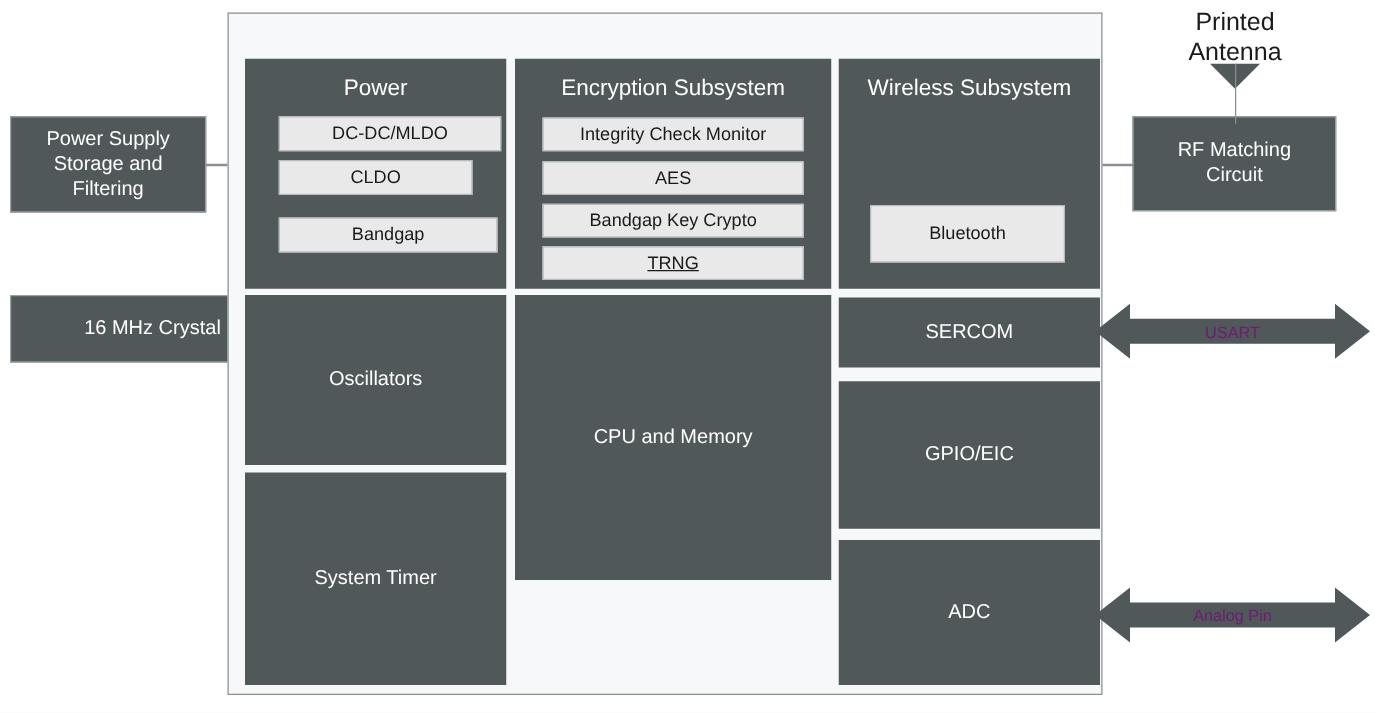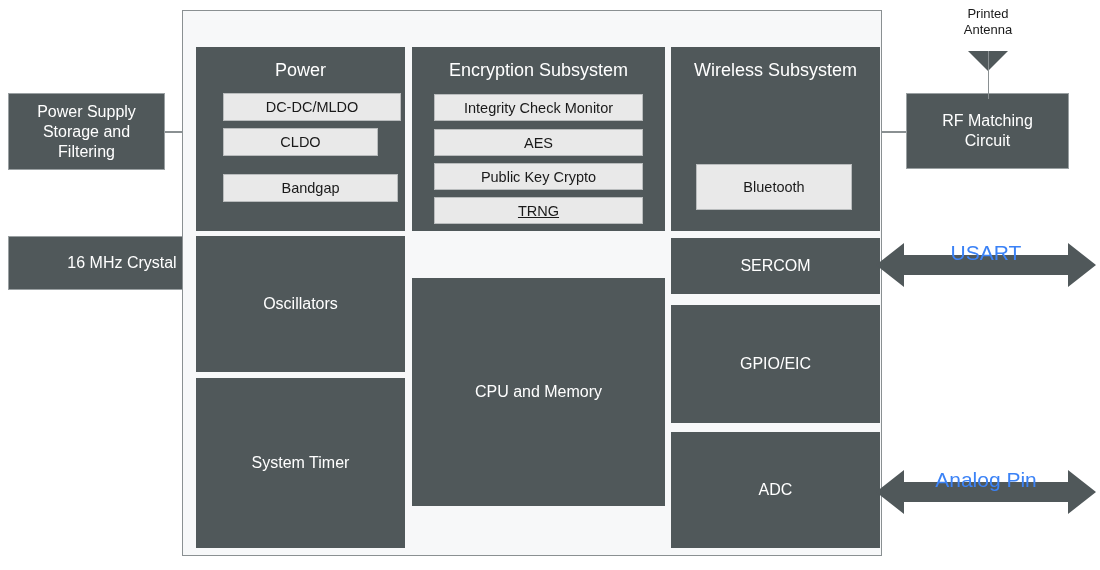--- a/index.html
+++ b/index.html
@@ -46,33 +46,33 @@
     box-sizing:border-box;
   }
 
   
   .conn{position:absolute;background:#8a9092;}
   .conn-h{height:1.5px;}
 
   
   .arrow{
     position:absolute;
-    display:flex;justify-content:center;
-    color:#3b82f6;font-size:21px;
+    display:flex;align-items:center;justify-content:center;
+    color:#701a75;font-size:13px;
   }
   .arrow-shape{
     position:absolute;left:0;top:0;width:100%;height:100%;
   }
   .arrow-label{position:relative;z-index:2;}
 
   
   #antenna-group{position:absolute;}
   .ant-label{
     position:absolute;text-align:center;width:100%;
-    color:#1a1a1a;font-size:13px;line-height:1.2;
+    color:#1a1a1a;font-size:20px;line-height:1.2;
   }
   .ant-tri{
     position:absolute;
     width:0;height:0;
     border-left:20px solid transparent;
     border-right:20px solid transparent;
     border-top:20px solid #50585a;
   }
   .ant-stem{position:absolute;width:1.5px;background:#8a9092;}
 </style>
@@ -120,27 +120,27 @@
   <div class="blk" style="left:412px;top:47px;width:253px;height:184px;align-items:flex-start;">
     <div class="group-title" style="top:12px;">Encryption Subsystem</div>
   </div>
   <div class="lightblk" style="left:434px;top:94px;width:209px;height:27px;">
     <span>Integrity Check Monitor</span>
   </div>
   <div class="lightblk" style="left:434px;top:129px;width:209px;height:27px;">
     <span>AES</span>
   </div>
   <div class="lightblk" style="left:434px;top:163px;width:209px;height:27px;">
-    <span>Public Key Crypto</span>
+    <span>Bandgap Key Crypto</span>
   </div>
   <div class="lightblk" style="left:434px;top:197px;width:209px;height:27px;text-decoration:underline;">
     <span>TRNG</span>
   </div>
 
-  <div class="blk" style="left:412px;top:236px;width:253px;height:228px;margin-top:42px;">
+  <div class="blk" style="left:412px;top:236px;width:253px;height:228px;">
     <span>CPU and Memory</span>
   </div>
 
   <div class="blk" style="left:671px;top:47px;width:209px;height:184px;align-items:flex-start;">
     <div class="group-title" style="top:12px;">Wireless Subsystem</div>
   </div>
   <div class="lightblk" style="left:696px;top:164px;width:156px;height:46px;">
     <span>Bluetooth</span>
   </div>
 

